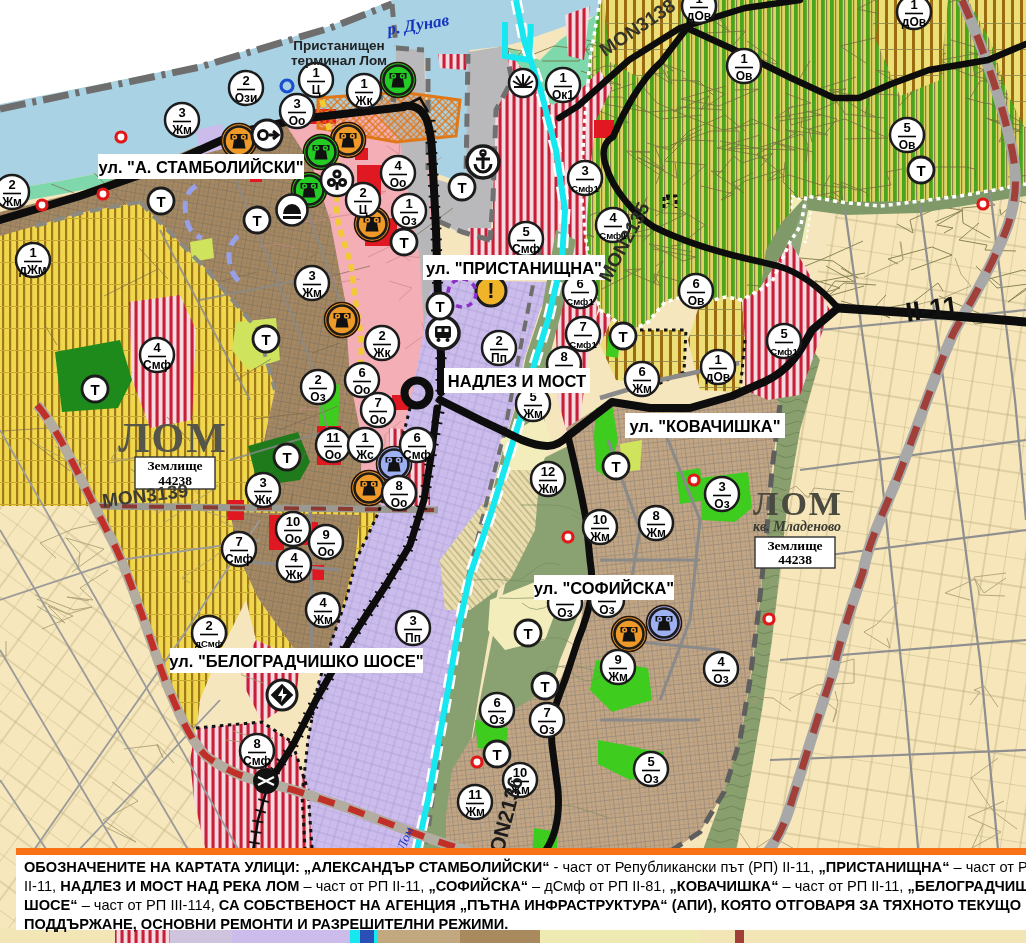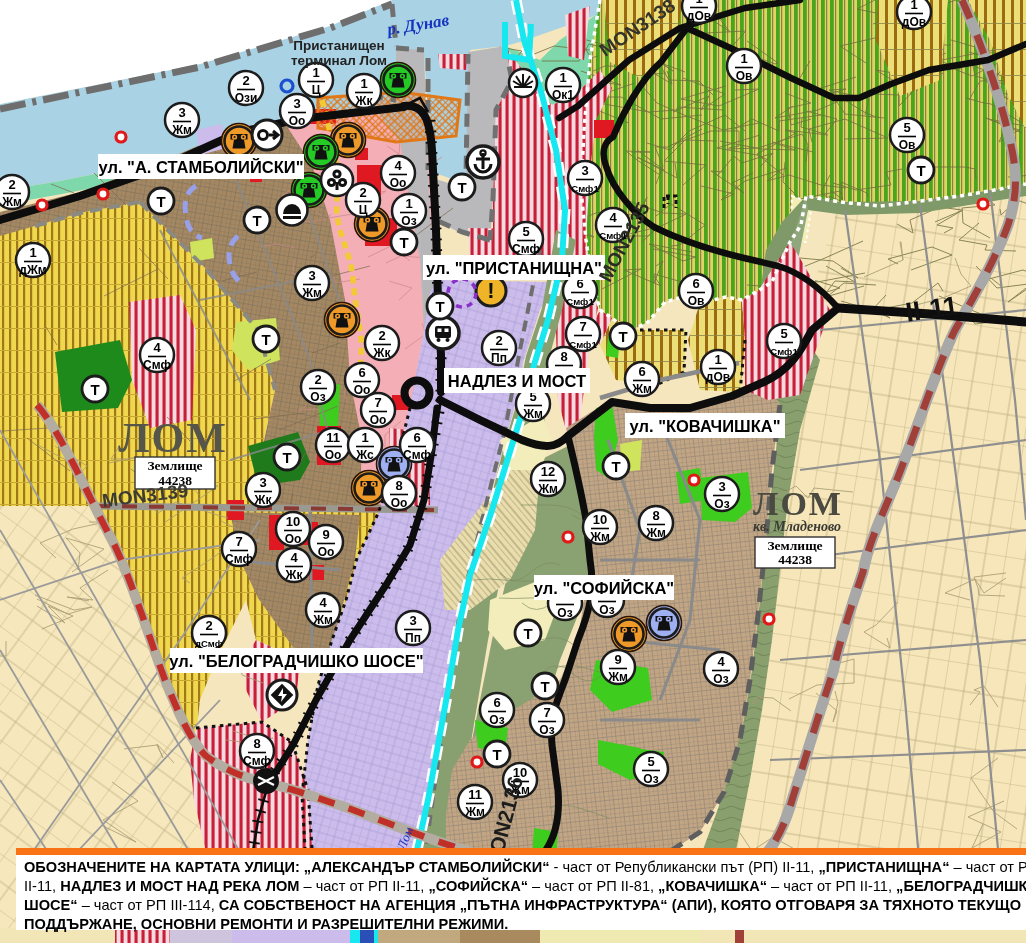--- a/index.html
+++ b/index.html
@@ -1181,15 +1181,15 @@
 <rect x="360" y="928" width="14" height="15" fill="#2a50b8"></rect>
 <rect x="378" y="928" width="82" height="15" fill="#c2a87e"></rect>
 <rect x="460" y="928" width="80" height="15" fill="#a98a5f"></rect>
 <rect x="540" y="928" width="160" height="15" fill="#eeeab2"></rect>
 <rect x="700" y="928" width="326" height="15" fill="#f2e5b6"></rect>
 <rect x="735" y="928" width="9" height="15" fill="#a04038"></rect>
 </g>
 </svg>
 
 <div id="band">ОБОЗНАЧЕНИТЕ НА КАРТАТА УЛИЦИ: „АЛЕКСАНДЪР СТАМБОЛИЙСКИ“<span class="n"> - част от Републикански път (РП) II-11, </span>„ПРИСТАНИЩНА“<span class="n"> – част от РП</span><br>
-<span class="n">II-11, </span>НАДЛЕЗ И МОСТ НАД РЕКА ЛОМ<span class="n"> – част от РП II-11, </span>„СОФИЙСКА“<span class="n"> – част от РП II-81, </span>„КОВАЧИШКА“<span class="n"> – част от РП II-11, </span>„БЕЛОГРАДЧИШКО<br>
+<span class="n">II-11, </span>НАДЛЕЗ И МОСТ НАД РЕКА ЛОМ<span class="n"> – част от РП II-11, </span>„СОФИЙСКА“<span class="n"> – дСмф от РП II-81, </span>„КОВАЧИШКА“<span class="n"> – част от РП II-11, </span>„БЕЛОГРАДЧИШКО<br>
 ШОСЕ“<span class="n"> – част от РП III-114, </span>СА СОБСТВЕНОСТ НА АГЕНЦИЯ „ПЪТНА ИНФРАСТРУКТУРА“ (АПИ), КОЯТО ОТГОВАРЯ ЗА ТЯХНОТО ТЕКУЩО<br>
 ПОДДЪРЖАНЕ, ОСНОВНИ РЕМОНТИ И РАЗРЕШИТЕЛНИ РЕЖИМИ.</div>
 </div>
 </body></html>

